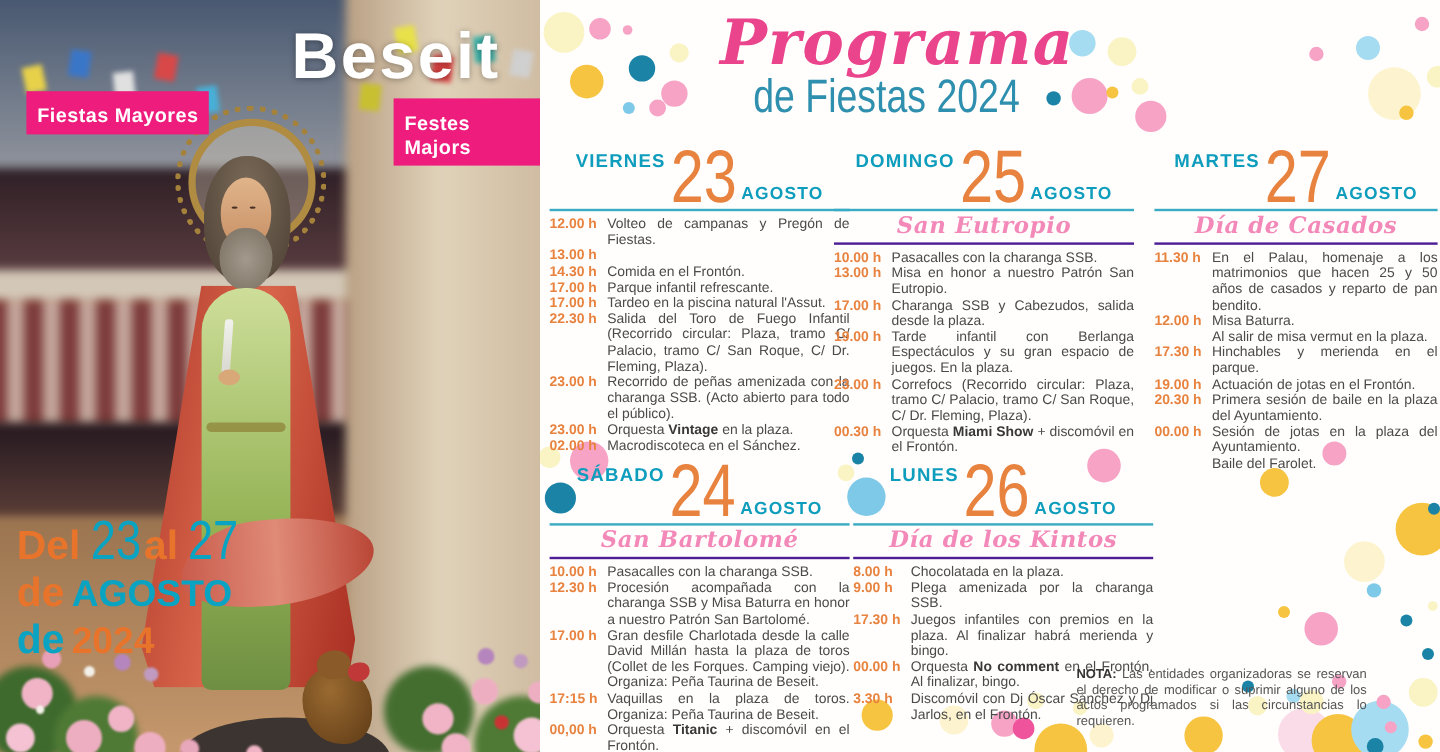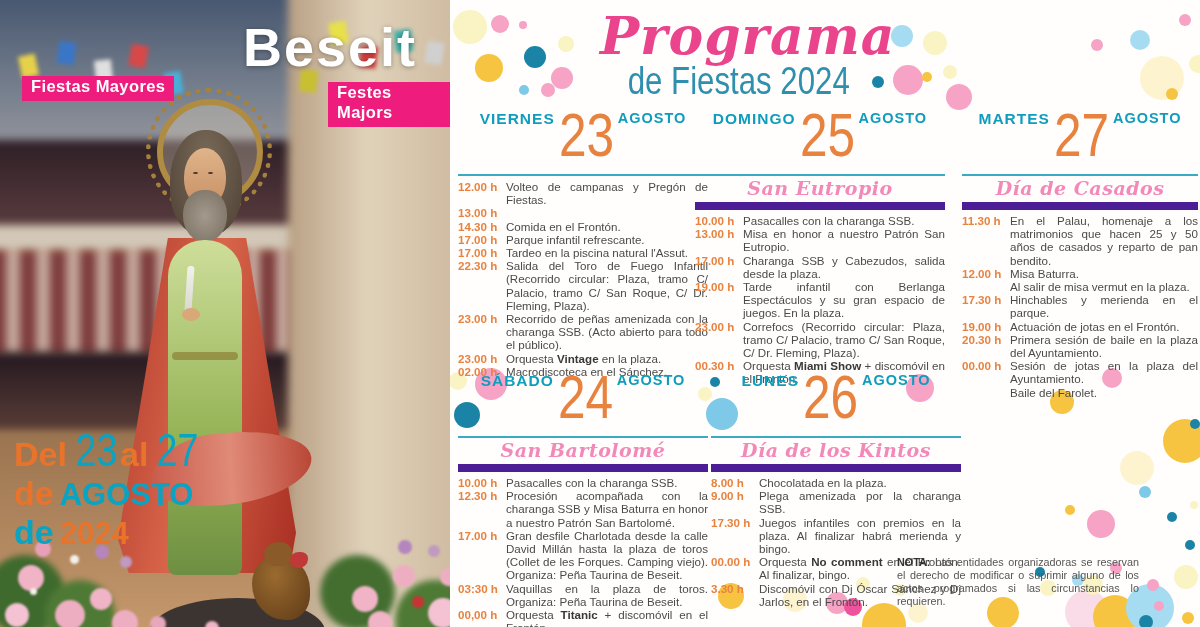--- a/index.html
+++ b/index.html
@@ -39,21 +39,21 @@
   .hand{left:182px;top:308px;width:18px;height:13px;background:#d8a878;border-radius:50%;}
   .base{left:150px;top:598px;width:175px;height:42px;background:#3c3430;border-radius:50% 50% 0 0/80% 80% 0 0;}
   .demon-body{left:252px;top:556px;width:58px;height:64px;background:radial-gradient(ellipse at 40% 30%,#9a6a30,#5e3a16);border-radius:45% 55% 40% 60%;}
   .demon-head{left:264px;top:542px;width:28px;height:24px;background:#8a5a28;border-radius:55% 45% 50% 50%;}
   .demon-red{left:290px;top:552px;width:18px;height:16px;background:#c03838;border-radius:50% 40% 55% 45%;}
   .flw{position:absolute;border-radius:50%;}
 
   .t-main{position:absolute;color:#fff;font-weight:bold;font-size:54px;letter-spacing:2px;line-height:1;
           text-shadow:0 1px 5px rgba(0,0,0,.35);}
   .tag{position:absolute;background:#ee1c7c;color:#fff;font-weight:bold;font-size:16.5px;line-height:1.2;
-       padding:1px 9px 4px;letter-spacing:.4px;}
+       padding:12px 9px 4px;letter-spacing:.4px;}
 
   .date-block{position:absolute;left:14px;top:430px;z-index:6;width:230px;}
   .date-line{white-space:nowrap;}
   .dp{display:inline-block;vertical-align:baseline;margin-right:6px;font-weight:bold;}
   .dp.orange{color:#e8742c;} .dp.teal{color:#0aa3c2;}
   .dp.word{font-size:34px;} 
   .dp.num{font-size:46px;font-weight:400;transform:scaleX(.82);transform-origin:center bottom;margin:0 -2px 0 -2px;line-height:.9;}
   .dp.mid{font-size:31px;}
 
   
@@ -66,26 +66,26 @@
   .prog-subtitle{color:#2f8fae;font-size:39px;line-height:.95;font-weight:400;display:inline-block;
                  transform:scaleX(.8);transform-origin:center top;letter-spacing:0;}
 
   .slot{position:absolute;z-index:2;}
   #slot-c1r1{left:8px;top:110px;width:250px;}
   #slot-c2r1{left:245px;top:110px;width:250px;}
   #slot-c3r1{left:512px;top:110px;width:236px;}
   #slot-c1r2{left:8px;top:372px;width:250px;}
   #slot-c2r2{left:261px;top:372px;width:250px;}
 
-  .day-header{display:flex;align-items:flex-start;justify-content:center;border-bottom:2px solid #3aabc4;height:64px;}
+  .day-header{display:flex;align-items:flex-end;justify-content:center;border-bottom:2px solid #3aabc4;height:64px;}
   .day-name{color:#0f9dbd;font-weight:bold;font-size:15.5px;letter-spacing:1px;margin:0 2px 30px 0;}
   .day-num{color:#e8823f;font-size:62px;line-height:.82;font-weight:400;transform:scaleX(.8);
            transform-origin:center bottom;margin:0 -5px;}
   .day-month{color:#0f9dbd;font-weight:bold;font-size:14.5px;letter-spacing:1px;margin:0 0 4px 2px;}
-  .saint-bar{border-bottom:8px solid #4c1d95;text-align:center;padding:1px 0 3px;}
+  .saint-bar{border-bottom:2px solid #4c1d95;text-align:center;padding:1px 0 3px;}
   .saint-name{font-family:"DejaVu Serif",serif;font-style:italic;font-weight:bold;color:#f389b9;
               font-size:19px;letter-spacing:.5px;}
   .events{margin-top:4px;}
   .ev{display:flex;}
   .ev-time{flex:0 0 48px;color:#e8823f;font-weight:bold;font-size:11.6px;line-height:13.2px;}
   .ev-text{flex:1;color:#4a4a4a;font-size:11.6px;line-height:13.2px;text-align:justify;}
   .ev-text b{color:#383838;}
 
   .note{position:absolute;left:447px;top:556px;width:242px;font-size:10.8px;line-height:13px;
         color:#555;text-align:justify;z-index:2;}
@@ -388,21 +388,21 @@
             </div>
             <div class="ev">
               <div class="ev-time">12.30 h</div>
               <div class="ev-text"><span>Procesión acompañada con la charanga SSB y Misa Baturra en honor a nuestro Patrón San Bartolomé.</span></div>
             </div>
             <div class="ev">
               <div class="ev-time">17.00 h</div>
               <div class="ev-text"><span>Gran desfile Charlotada desde la calle David Millán hasta la plaza de toros (Collet de les Forques. Camping viejo). Organiza: Peña Taurina de Beseit.</span></div>
             </div>
             <div class="ev">
-              <div class="ev-time">03:30 h</div>
+              <div class="ev-time">17:15 h</div>
               <div class="ev-text"><span>Vaquillas en la plaza de toros. Organiza: Peña Taurina de Beseit.</span></div>
             </div>
             <div class="ev">
               <div class="ev-time">00,00 h</div>
               <div class="ev-text"><span>Orquesta </span><b>Titanic</b><span> + discomóvil en el Frontón.</span></div>
             </div>
           </div>
         </div>
       </div>
     <div class="slot" id="slot-c2r2">

